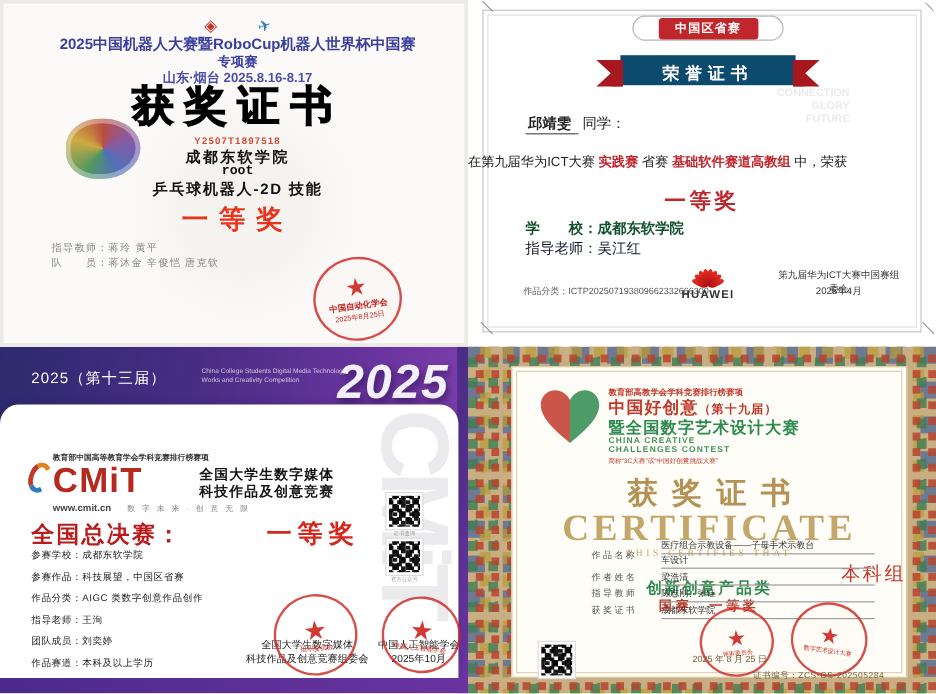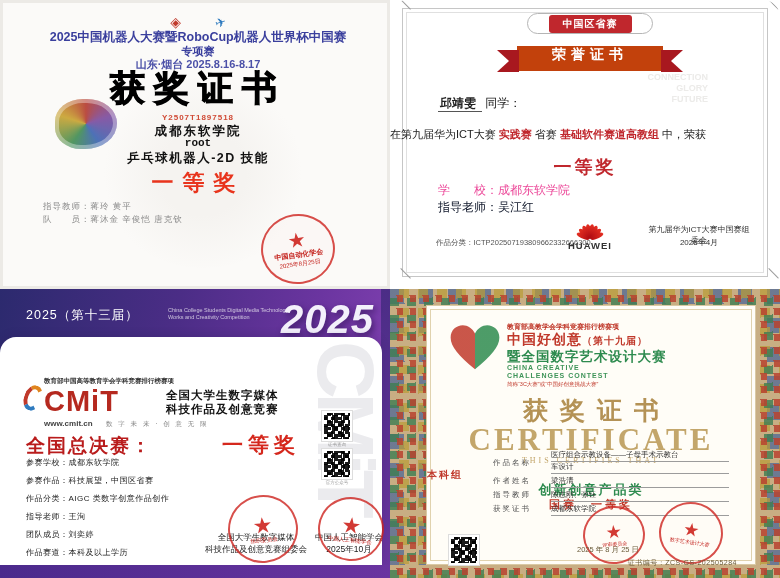--- a/index.html
+++ b/index.html
@@ -44,32 +44,32 @@
   
   .q2 { background:#fff;border-radius:17px; }
   .hw-frame { position:absolute; left:12px; right:12px; top:8px; bottom:12px; border:1px solid #c6c6c6; }
   .hw-frame-inner { position:absolute; inset:3px; border:1px solid #e0e0e0; }
   .hw-corner { position:absolute; width:14px; height:14px; border-top:1.5px solid #9b9b9b; transform:rotate(45deg); }
   .hw-wm { top:72px; left:248px; width:70px; text-align:right; color:#ecebe9; font-weight:900; font-size:9px; line-height:11px; }
   .hw-badge { top:13px; left:137px; width:126px; height:21px; border:1.5px solid #b5b5b5; border-radius:11px;
               background:#fff; display:flex; align-items:center; justify-content:center; }
   .hw-badge-red { background:#c0272d; color:#fff; font-weight:bold; font-size:10px; letter-spacing:1px;
                   padding:2px 14px; border-radius:3px; }
-  .hw-ribbon { top:46px; left:127px; width:146px; height:25px; background:#c2410c; color:#fff; font-weight:bold;
-               font-size:14px; letter-spacing:5px; display:flex; align-items:flex-start; justify-content:center; }
+  .hw-ribbon { top:46px; left:127px; width:146px; height:25px; background:#0c4a6e; color:#fff; font-weight:bold;
+               font-size:14px; letter-spacing:5px; display:flex; align-items:flex-end; justify-content:center; }
   .hw-ribbon:before, .hw-ribbon:after { content:""; position:absolute; top:4px; width:0; height:0;
                border-top:11px solid #a8181f; border-bottom:11px solid #a8181f; }
   .hw-ribbon:before { left:-20px; border-left:12px solid transparent; border-right:10px solid #a8181f; }
   .hw-ribbon:after { right:-20px; border-right:12px solid transparent; border-left:10px solid #a8181f; }
   .hw-student { top:95px; left:48px; font-size:12px; color:#222; }
   .hw-student .uname { border-bottom:1px solid #555; padding:0 6px 1px 2px; font-weight:bold; }
   .hw-body { top:127px; left:0; width:390px; text-align:left; font-size:11px; color:#222; }
   .hw-body .hl { color:#c0272d; font-weight:bold; }
   .hw-award { top:155px; left:0; width:390px; text-align:center; color:#c0272d; font-weight:900; font-size:18px; letter-spacing:3px; }
-  .hw-school { top:182px; left:48px; font-size:12px; color:#ec4899; }
+  .hw-school { top:182px; left:48px; font-size:12px; color:#14532d;font-weight:bold; }
   .hw-advisor { top:199px; left:48px; font-size:12px; color:#0f172a; }
   .hw-certno { top:238px; left:46px; font-size:7.5px; color:#555; }
   .hw-logo { top:208px; left:178px; width:44px; height:30px; }
   .hw-petal { position:absolute; bottom:0; left:19px; width:6px; height:14px;
               background:linear-gradient(#e63022,#b00c12); border-radius:50% 50% 45% 45%/65% 65% 35% 35%;
               transform-origin:50% 100%; }
   .hw-logotext { top:240px; left:168px; width:64px; text-align:center; font-weight:900; font-size:9.5px; color:#333; letter-spacing:1px; }
   .hw-org { top:224px; left:258px; width:102px; text-align:center; font-size:8px; color:#333; }
   .hw-date { top:237px; left:258px; width:102px; text-align:center; font-size:8px; color:#333; }
 
@@ -129,21 +129,21 @@
   .c4-l1 small { font-size:10px; }
   .c4-l2 { top:42px; font-size:13.5px; font-weight:900; color:#2e8b4f; letter-spacing:1px; }
   .c4-en { top:58px; font-size:7px; font-weight:bold; color:#3f9459; line-height:8px; letter-spacing:1px; }
   .c4-sm { top:75px; font-size:5.5px; color:#c0392b; }
   .c4-zs { position:absolute; top:88px; left:0; width:100%; text-align:center; color:#b49255; font-weight:700;
            font-size:25px; letter-spacing:12px; text-indent:12px; }
   .c4-cert-en { position:absolute; top:116px; left:0; width:100%; text-align:center; color:#c3a66b;
            font-family:"Liberation Serif","DejaVu Serif",serif; font-weight:600; font-size:31px; letter-spacing:3px; }
   .c4-certifies { position:absolute; top:150px; left:0; width:100%; text-align:center; color:#c3a66b;
            font-family:"Liberation Serif","DejaVu Serif",serif; font-size:8px; letter-spacing:3px; }
-  .c4-group { position:absolute; top:162px; left:0; width:100%; text-align:left; color:#c0392b; font-weight:700; font-size:10px; letter-spacing:2px; }
+  .c4-group { position:absolute; top:162px; left:0; width:100%; text-align:right; color:#c0392b; font-weight:400; font-size:16px; letter-spacing:2px; }
   .c4-cat { position:absolute; top:175px; left:0; width:100%; text-align:center; color:#2e8b4f; font-weight:900; font-size:13px; letter-spacing:2px; }
   .c4-aw { position:absolute; top:191px; left:0; width:100%; text-align:center; color:#c0392b; font-weight:900; font-size:11px; letter-spacing:3px; }
   .c4-flabel { position:absolute; left:66px; font-size:7.5px; color:#555; letter-spacing:2px; }
   .c4-fval { position:absolute; left:124px; width:178px; font-size:7.5px; color:#333;
              border-bottom:.8px solid #9c9c9c; padding-bottom:1px; }
   .c4-qr { position:absolute; left:22px; top:229px; width:30px; height:30px; }
   .c4-seal1 { position:absolute; left:156px; top:200px; width:62px; height:58px; transform:rotate(-5deg); background:rgba(255,235,230,.05); }
   .c4-seal2 { position:absolute; left:232px; top:196px; width:64px; height:62px; transform:rotate(8deg); background:rgba(255,235,230,.05); }
   .c4-seal1 .star, .c4-seal2 .star { font-size:18px; }
   .c4-seal1 .s1, .c4-seal2 .s1 { font-size:5px; }

